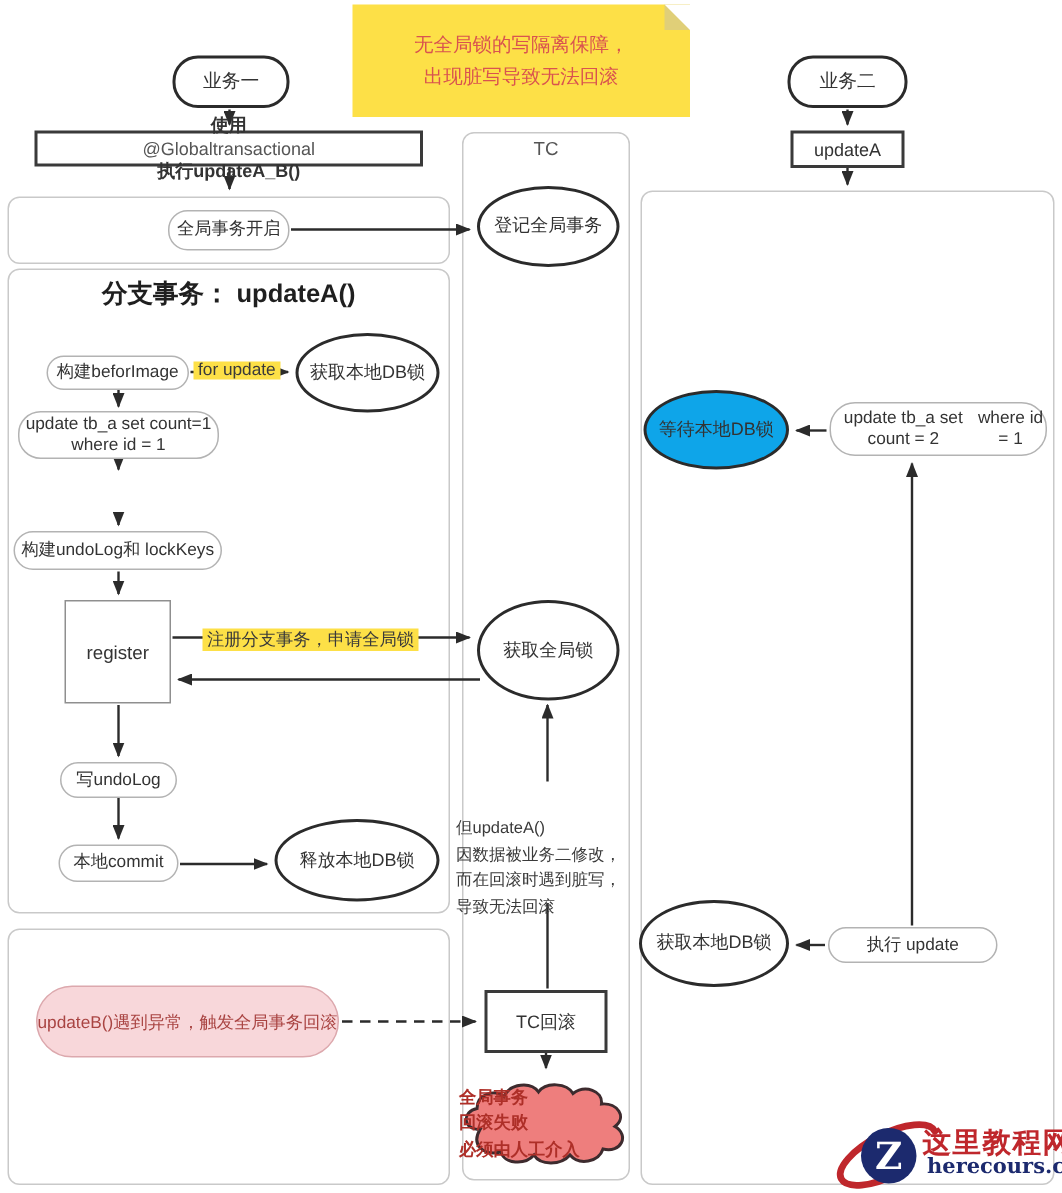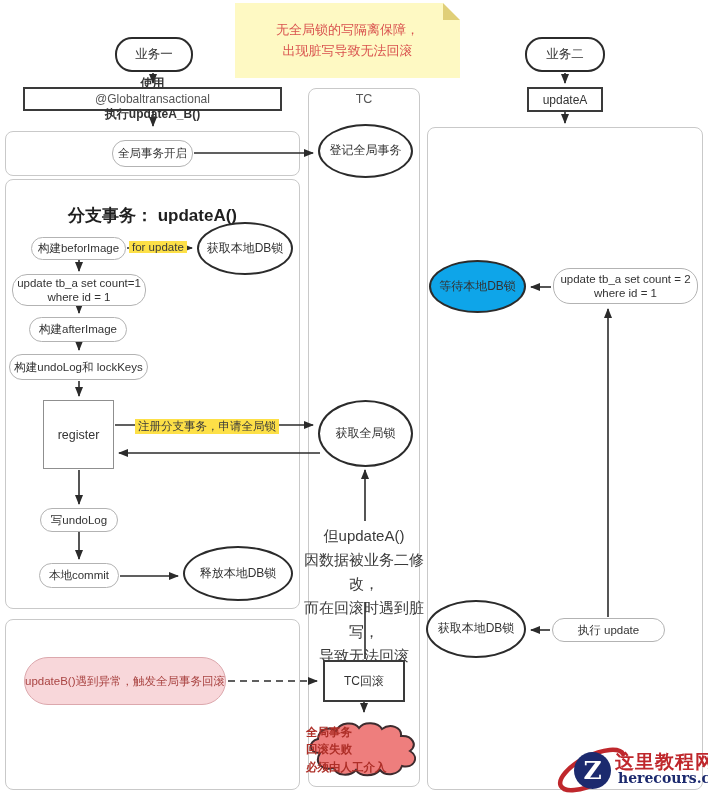--- a/index.html
+++ b/index.html
@@ -8,27 +8,27 @@
   .abs{position:absolute;box-sizing:border-box;}
   .container{border:1px solid #c9c9c9;border-radius:8px;background:transparent;z-index:0;}
   .node{z-index:2;display:flex;align-items:center;justify-content:center;text-align:center;background:#fff;}
   .box{border:2px solid #3a3a3a;font-size:12px;}
   .thinbox{border:1px solid #8f8f8f;font-size:12.5px;}
   .pill{border:1px solid #b3b3b3;border-radius:13px;font-size:11.5px;line-height:1.25;}
   .stadium{border:2px solid #2b2b2b;border-radius:17px;font-size:12.5px;}
   .ellipse{border:2px solid #2b2b2b;border-radius:50%;font-size:12px;line-height:1.3;padding:2px;}
   .pink{background:#0ea5e9;}
   .pinkpill{border:1px solid #dca8ad;border-radius:24px;background:#f8d7da;color:#a94442;font-size:11.5px;}
-  .title{font-size:17px;font-weight:bold;color:#1f1f1f;text-align:center;white-space:nowrap;z-index:2;margin-top:20px;}
+  .title{font-size:17px;font-weight:bold;color:#1f1f1f;text-align:center;white-space:nowrap;z-index:2;}
   .label{font-size:11.5px;color:#3a3a3a;background:#fde047;padding:0 3px;white-space:nowrap;z-index:3;}
-  .note{background:#fef9c3;z-index:2;display:flex;flex-direction:column;align-items:center;justify-content:center;
+  .note{background:#fde047;z-index:2;display:flex;flex-direction:column;align-items:center;justify-content:center;
         text-align:center;font-size:13px;line-height:1.6;color:#d9534f;}
   .note::after{content:"";position:absolute;top:0;right:0;width:0;height:0;border-style:solid;
         border-width:0 17px 17px 0;border-color:#ffffff #ffffff #e0cf78 #e0cf78;}
-  .tcnote{font-size:15px;line-height:1.6;color:#3a3a3a;text-align:center;z-index:2;}
+  .tcnote{font-size:11px;line-height:1.6;color:#3a3a3a;text-align:left;z-index:2;margin-top:20px;}
   .cloudtext{font-size:11.5px;font-weight:bold;line-height:1.5;color:#ae2f28;text-align:left;z-index:3;}
   svg.overlay{position:absolute;left:0;top:0;z-index:1;}
   .ln{stroke:#2b2b2b;stroke-width:1.6;}
   .dash{stroke-dasharray:7 5;}
   .brandname{font-family:"DejaVu Serif","Liberation Serif",serif;font-weight:bold;font-size:19px;
              color:#bf272c;letter-spacing:1px;white-space:nowrap;z-index:5;}
   .branddomain{font-family:"DejaVu Serif","Liberation Serif",serif;font-weight:bold;font-size:14px;
              color:#1c2a6e;white-space:nowrap;z-index:5;}
   .brandcircle{background:#1c2a6e;border-radius:50%;color:#fff;display:flex;align-items:center;justify-content:center;
              font-family:"DejaVu Serif","Liberation Serif",serif;font-weight:bold;font-size:25px;z-index:5;}
@@ -96,23 +96,20 @@
     <span>构建beforImage</span>
   </div>
   <div class="abs label" style="left:129px;top:241px;">for update</div>
   <div class="abs node ellipse" style="left:197px;top:222px;width:96px;height:53px;">
     <span>获取本地DB锁</span>
   </div>
   <div class="abs node pill" style="left:12px;top:274px;width:134px;height:32px;border-radius:15px;flex-direction:column;">
     <div>update tb_a set count=1</div>
     <div>where id = 1</div>
   </div>
-  <div class="abs node pill" style="left:29px;top:317px;width:98px;height:25px;">
-    <span>构建afterImage</span>
-  </div>
   <div class="abs node pill" style="left:9px;top:354px;width:139px;height:26px;">
     <span>构建undoLog和 lockKeys</span>
   </div>
   <div class="abs node thinbox" style="left:43px;top:400px;width:71px;height:69px;">
     <span>register</span>
   </div>
   <div class="abs label" style="left:135px;top:419px;">注册分支事务，申请全局锁</div>
   <div class="abs node pill" style="left:40px;top:508px;width:78px;height:24px;">
     <span>写undoLog</span>
   </div>
@@ -156,21 +153,21 @@
 
   <div class="abs node stadium" style="left:525px;top:37px;width:80px;height:35px;">
     <span>业务二</span>
   </div>
   <div class="abs node box" style="left:527px;top:87px;width:76px;height:25px;">
     <span>updateA</span>
   </div>
   <div class="abs node ellipse pink" style="left:429px;top:260px;width:97px;height:53px;">
     <span>等待本地DB锁</span>
   </div>
-  <div class="abs node pill" style="left:553px;top:268px;width:145px;height:36px;border-radius:17px;flex-direction:column;">
+  <div class="abs node pill" style="left:553px;top:268px;width:145px;height:36px;border-radius:17px;flex-direction:row;">
     <div>update tb_a set count = 2</div>
     <div>where id = 1</div>
   </div>
   <div class="abs node ellipse" style="left:426px;top:600px;width:100px;height:58px;">
     <span>获取本地DB锁</span>
   </div>
   <div class="abs node pill" style="left:552px;top:618px;width:113px;height:24px;">
     <span>执行 update</span>
   </div>
 

